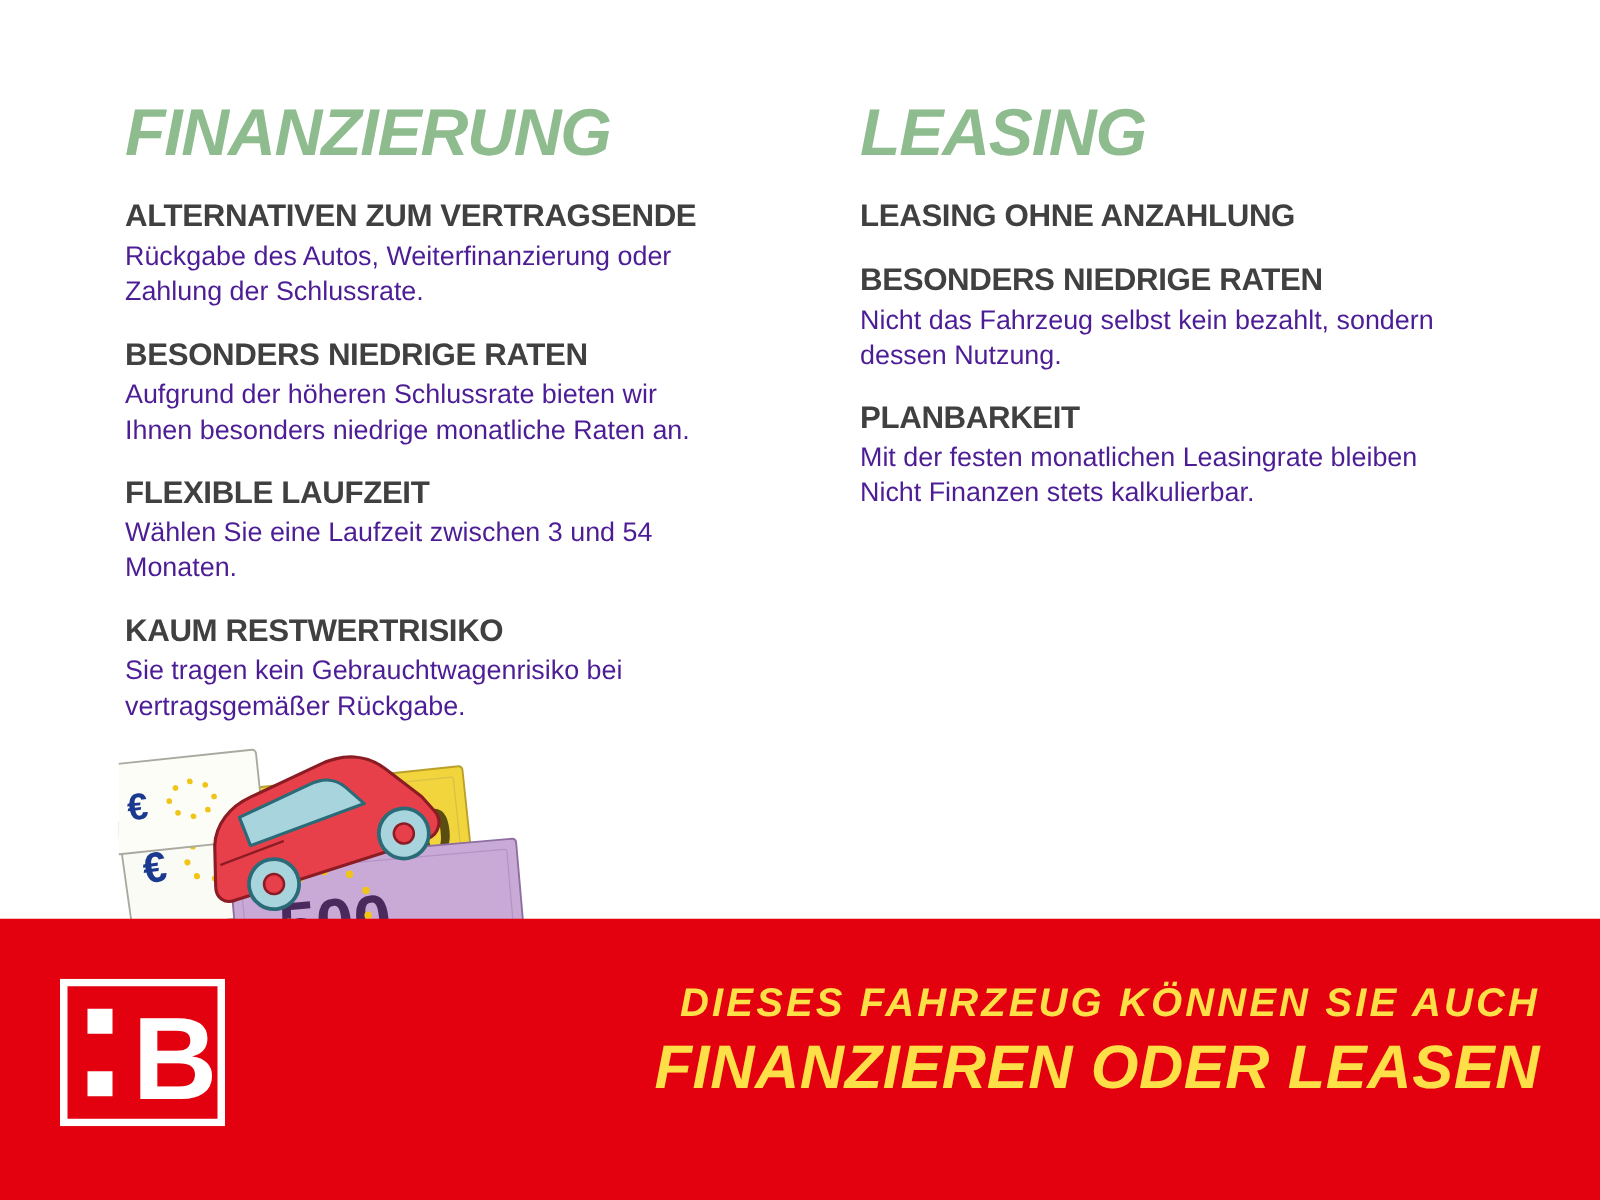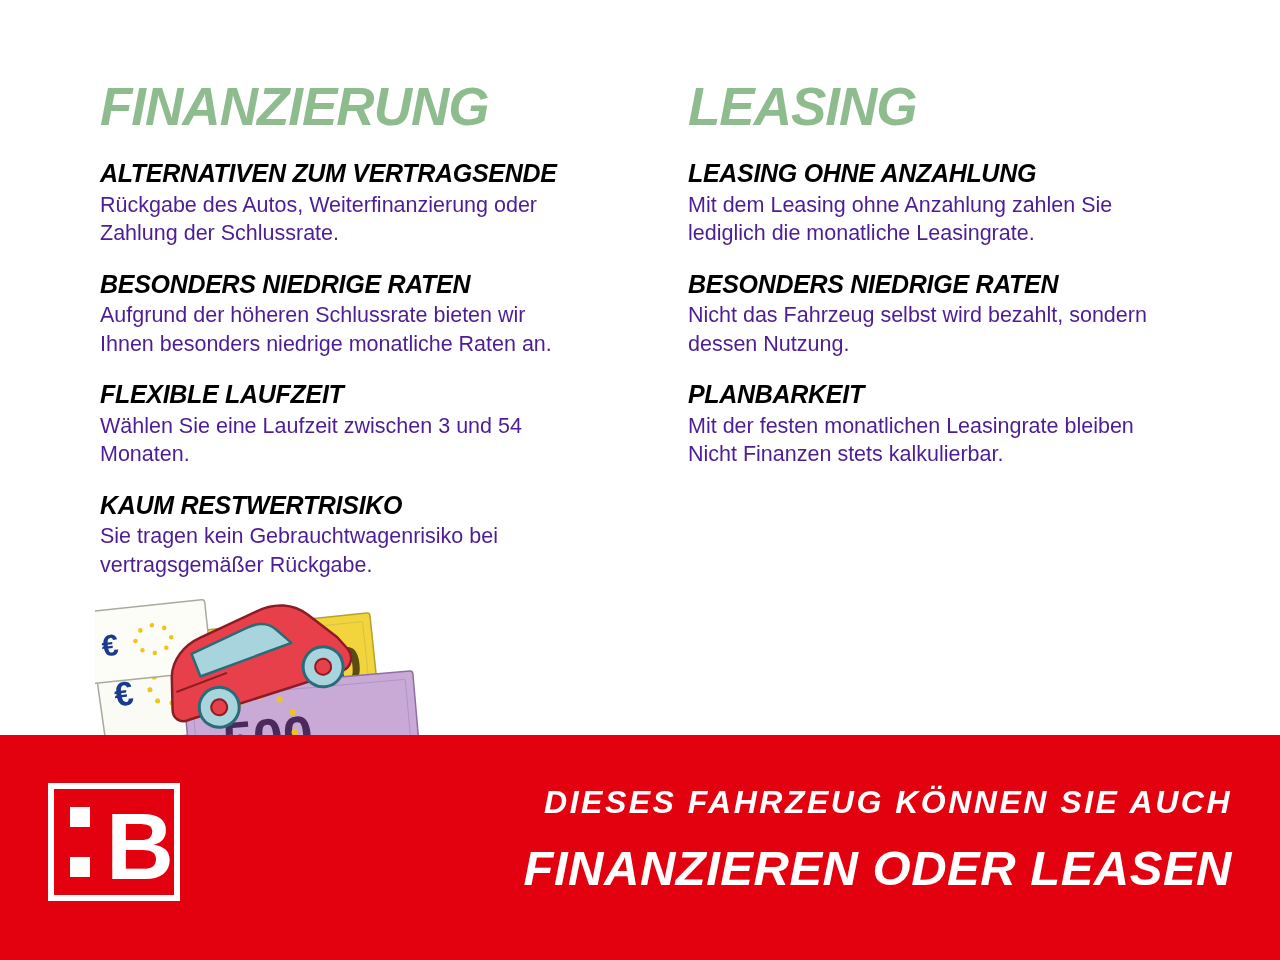--- a/index.html
+++ b/index.html
@@ -40,25 +40,24 @@
     letter-spacing: -1px;
     line-height: 1.0;
     margin-bottom: 26px;
     white-space: nowrap;
   }
 
   .block { margin-bottom: 22px; }
   .block h3 {
     font-size: 25px;
     font-weight: bold;
-    color: #000000;
+    color: #404040;
     letter-spacing: -0.3px;
     line-height: 1.15;
     margin-bottom: 3px;
-    font-style: italic;
   }
   .block p {
     font-size: 21.5px;
     color: #4c1d95;
     line-height: 1.32;
     font-weight: 400;
   }
 
   
   .illustration {
@@ -77,37 +76,37 @@
     bottom: 0;
     width: 1280px;
     height: 225px;
     background: #e3000f;
   }
   .banner-text {
     position: absolute;
     right: 48px;
     top: 50px;
     text-align: right;
-    color: #ffffff;
+    color: #fde047;
   }
   .banner-line1 {
     font-size: 32px;
     font-weight: bold;
     font-style: italic;
     letter-spacing: 2.5px;
     line-height: 1.1;
     white-space: nowrap;
   }
   .banner-line2 {
     font-size: 49px;
     font-weight: bold;
     font-style: italic;
     letter-spacing: 0.5px;
     line-height: 1.15;
-    margin-top: 20px;
+    margin-top: 6px;
     white-space: nowrap;
   }
 
   
   .logo {
     position: absolute;
     left: 48px;
     top: 48px;
     width: 132px;
     height: 118px;
@@ -143,26 +142,25 @@
         <h3>KAUM RESTWERTRISIKO</h3>
         <p>Sie tragen kein Gebrauchtwagenrisiko bei vertragsgemäßer Rückgabe.</p>
       </div>
     </div>
 
     <div class="col right">
       <div class="col-title">LEASING</div>
 
       <div class="block">
         <h3>LEASING OHNE ANZAHLUNG</h3>
-        <p>Mit dem Leasing ohne Anzahlung zahlen Sie lediglich die monatliche Leasingrate.</p>
       </div>
 
       <div class="block">
         <h3>BESONDERS NIEDRIGE RATEN</h3>
-        <p>Nicht das Fahrzeug selbst wird bezahlt, sondern dessen Nutzung.</p>
+        <p>Nicht das Fahrzeug selbst kein bezahlt, sondern dessen Nutzung.</p>
       </div>
 
       <div class="block">
         <h3>PLANBARKEIT</h3>
         <p>Mit der festen monatlichen Leasingrate bleiben Nicht Finanzen stets kalkulierbar.</p>
       </div>
 
     </div>
   </div>
 

